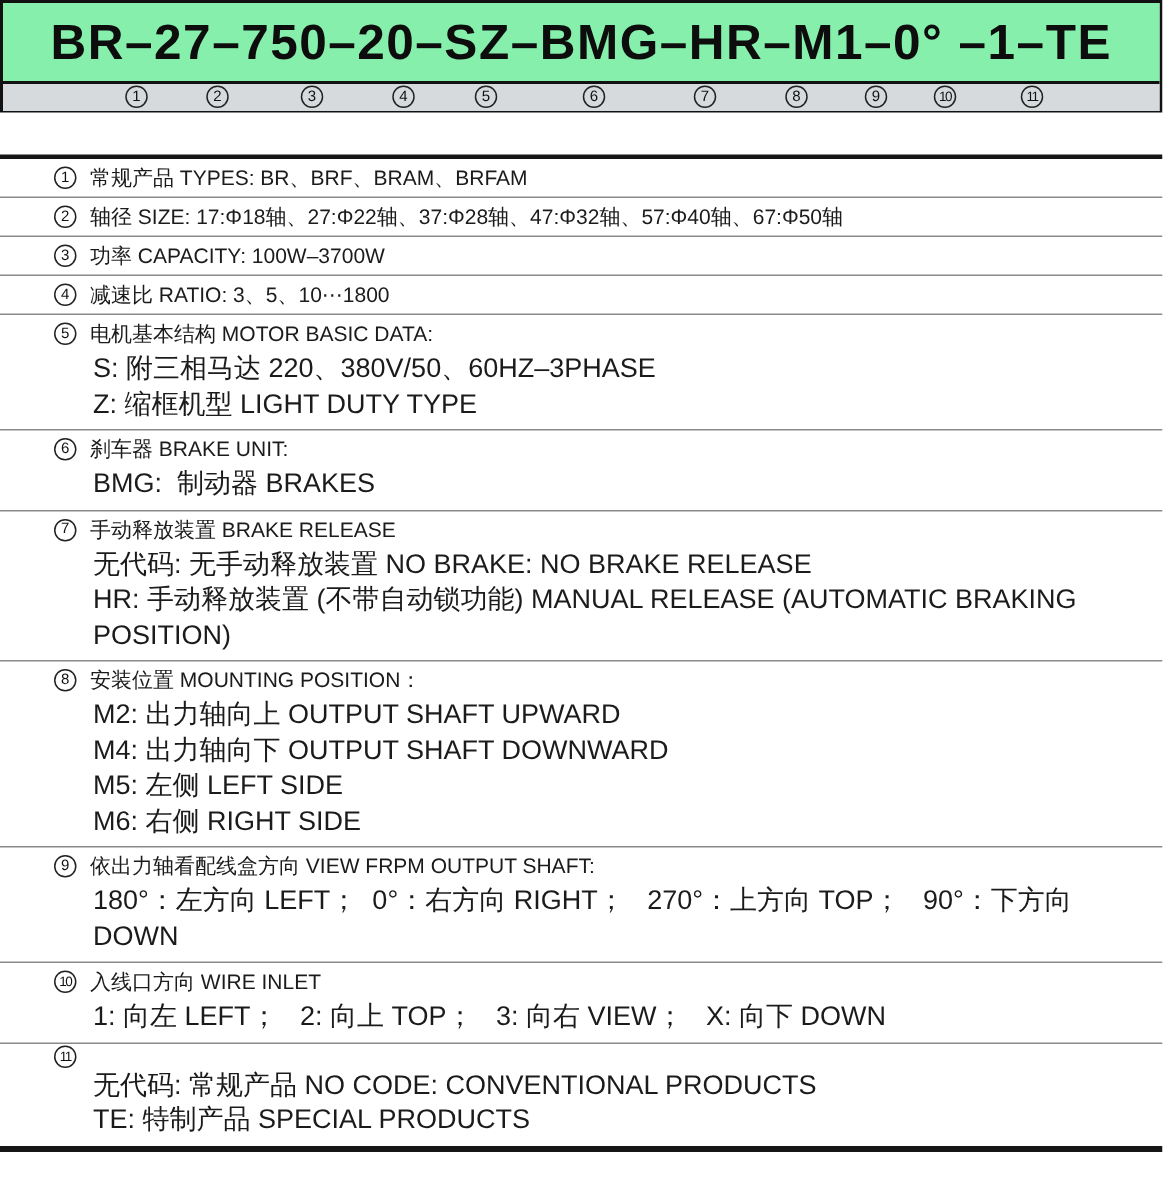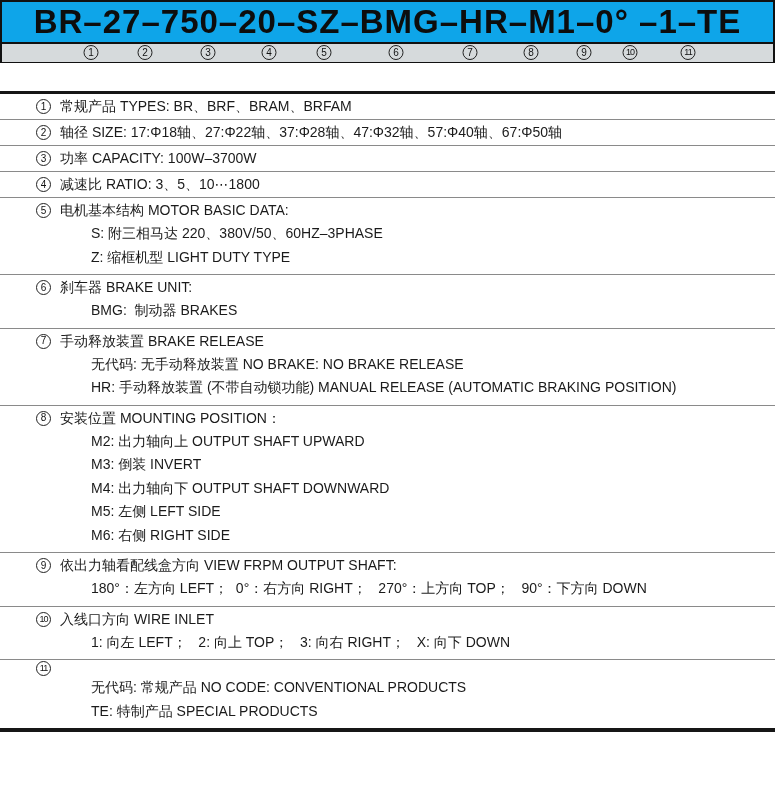--- a/index.html
+++ b/index.html
@@ -9,22 +9,22 @@
     color: #1b1b1b;
     -webkit-font-smoothing: antialiased;
   }
 
   
   .banner-wrap {
     border: 2px solid #111;
     border-bottom: 1px solid #111;
   }
   .code-band {
-    height: 42px;
-    background: #0ea5e9;
+    height: 54px;
+    background: #86efac;
     border-bottom: 2px solid #111;
     display: flex;
     align-items: center;
     justify-content: center;
   }
   .code-text {
     font-size: 33px;
     font-weight: bold;
     letter-spacing: 1px;
     color: #0d0d0d;
@@ -72,23 +72,23 @@
   .sec-title-row {
     display: flex;
     align-items: center;
     line-height: 23px;
     font-size: 14px;
     white-space: pre-wrap;
   }
   .sec-title-row .circ { margin-left: 36px; margin-right: 9px; }
   .sec-title { white-space: pre-wrap; }
   .sub-line {
-    padding-left: 91px;
+    padding-left: 62px;
     line-height: 23.5px;
-    font-size: 14px;
+    font-size: 18px;
     white-space: pre-wrap;
   }
 </style>
 </head>
 <body>
 
 <div class="banner-wrap">
   <div class="code-band">
     <div class="code-text">BR–27–750–20–SZ–BMG–HR–M1–0° –1–TE</div>
   </div>
@@ -130,31 +130,30 @@
       <div class="sub-line">BMG:  制动器 BRAKES</div>
     </div>
     <div class="sec multi">
       <div class="sec-title-row"><span class="circ">7</span><span class="sec-title">手动释放装置 BRAKE RELEASE</span></div>
       <div class="sub-line">无代码: 无手动释放装置 NO BRAKE: NO BRAKE RELEASE</div>
       <div class="sub-line">HR: 手动释放装置 (不带自动锁功能) MANUAL RELEASE (AUTOMATIC BRAKING POSITION)</div>
     </div>
     <div class="sec multi">
       <div class="sec-title-row"><span class="circ">8</span><span class="sec-title">安装位置 MOUNTING POSITION：</span></div>
       <div class="sub-line">M2: 出力轴向上 OUTPUT SHAFT UPWARD</div>
-      <div class="sub-line">M3: 倒装 INVERT</div>
       <div class="sub-line">M4: 出力轴向下 OUTPUT SHAFT DOWNWARD</div>
       <div class="sub-line">M5: 左侧 LEFT SIDE</div>
       <div class="sub-line">M6: 右侧 RIGHT SIDE</div>
     </div>
     <div class="sec multi">
       <div class="sec-title-row"><span class="circ">9</span><span class="sec-title">依出力轴看配线盒方向 VIEW FRPM OUTPUT SHAFT:</span></div>
       <div class="sub-line">180°：左方向 LEFT；  0°：右方向 RIGHT；   270°：上方向 TOP；   90°：下方向 DOWN</div>
     </div>
     <div class="sec multi">
       <div class="sec-title-row"><span class="circ dd">10</span><span class="sec-title">入线口方向 WIRE INLET</span></div>
-      <div class="sub-line">1: 向左 LEFT；   2: 向上 TOP；   3: 向右 RIGHT；   X: 向下 DOWN</div>
+      <div class="sub-line">1: 向左 LEFT；   2: 向上 TOP；   3: 向右 VIEW；   X: 向下 DOWN</div>
     </div>
     <div class="sec multi">
       <div class="sec-title-row"><span class="circ dd">11</span></div>
       <div class="sub-line">无代码: 常规产品 NO CODE: CONVENTIONAL PRODUCTS</div>
       <div class="sub-line">TE: 特制产品 SPECIAL PRODUCTS</div>
     </div>
   </div>
 
 </body></html>

